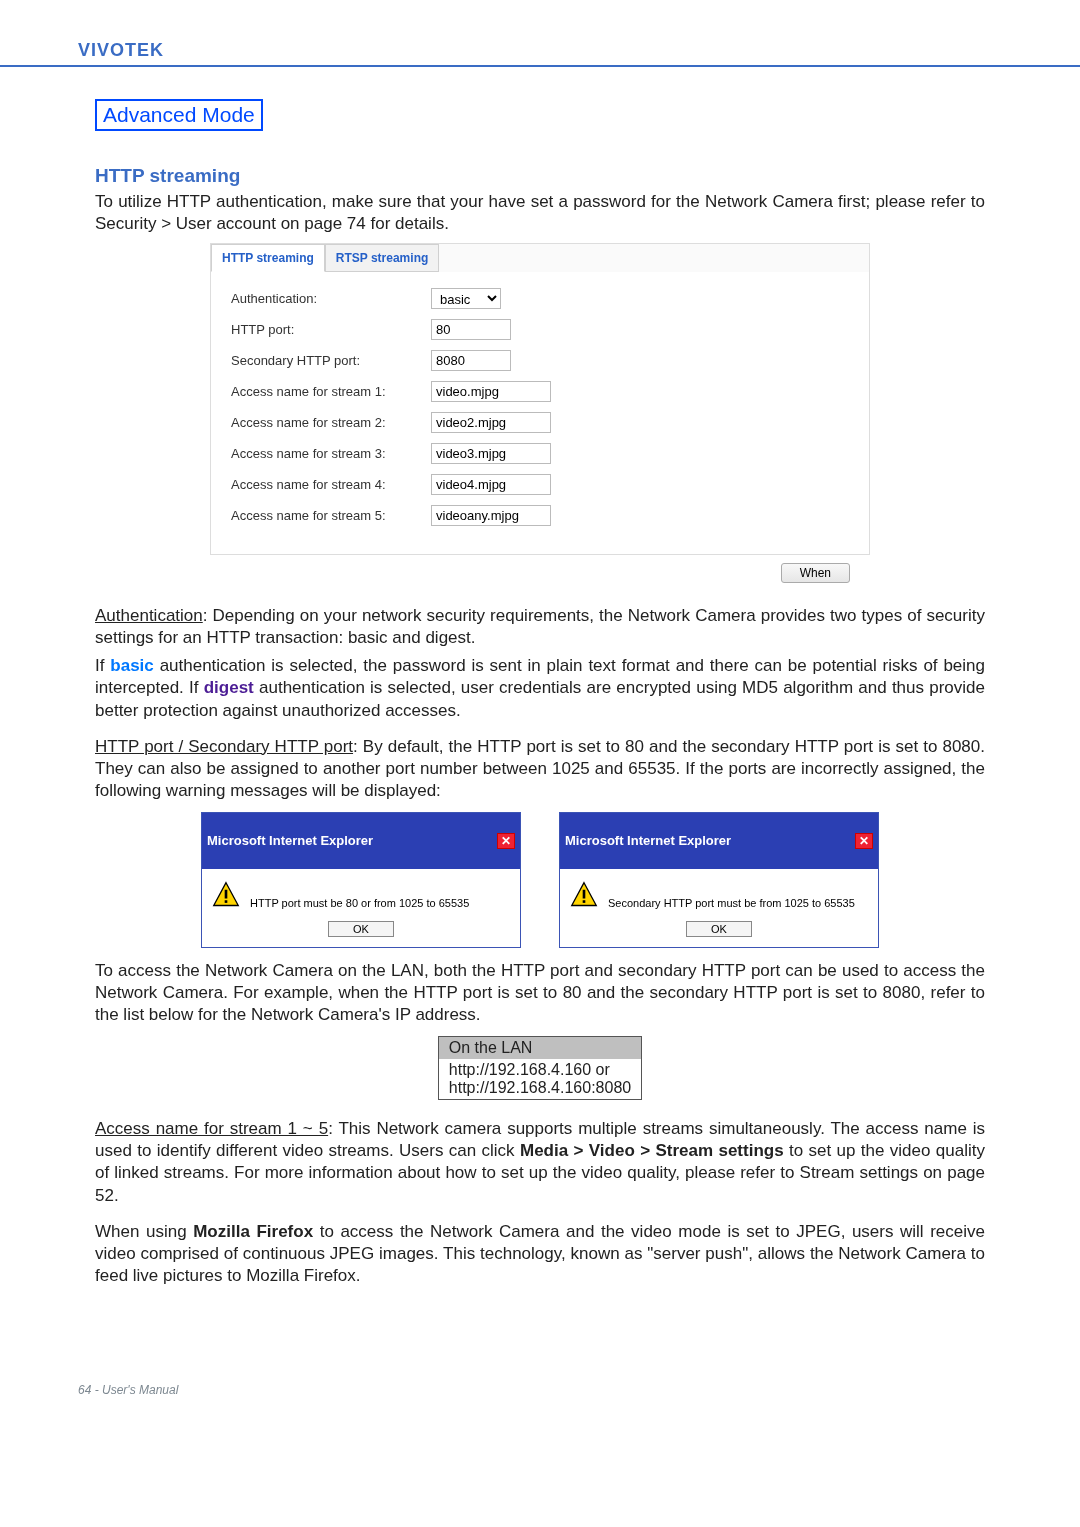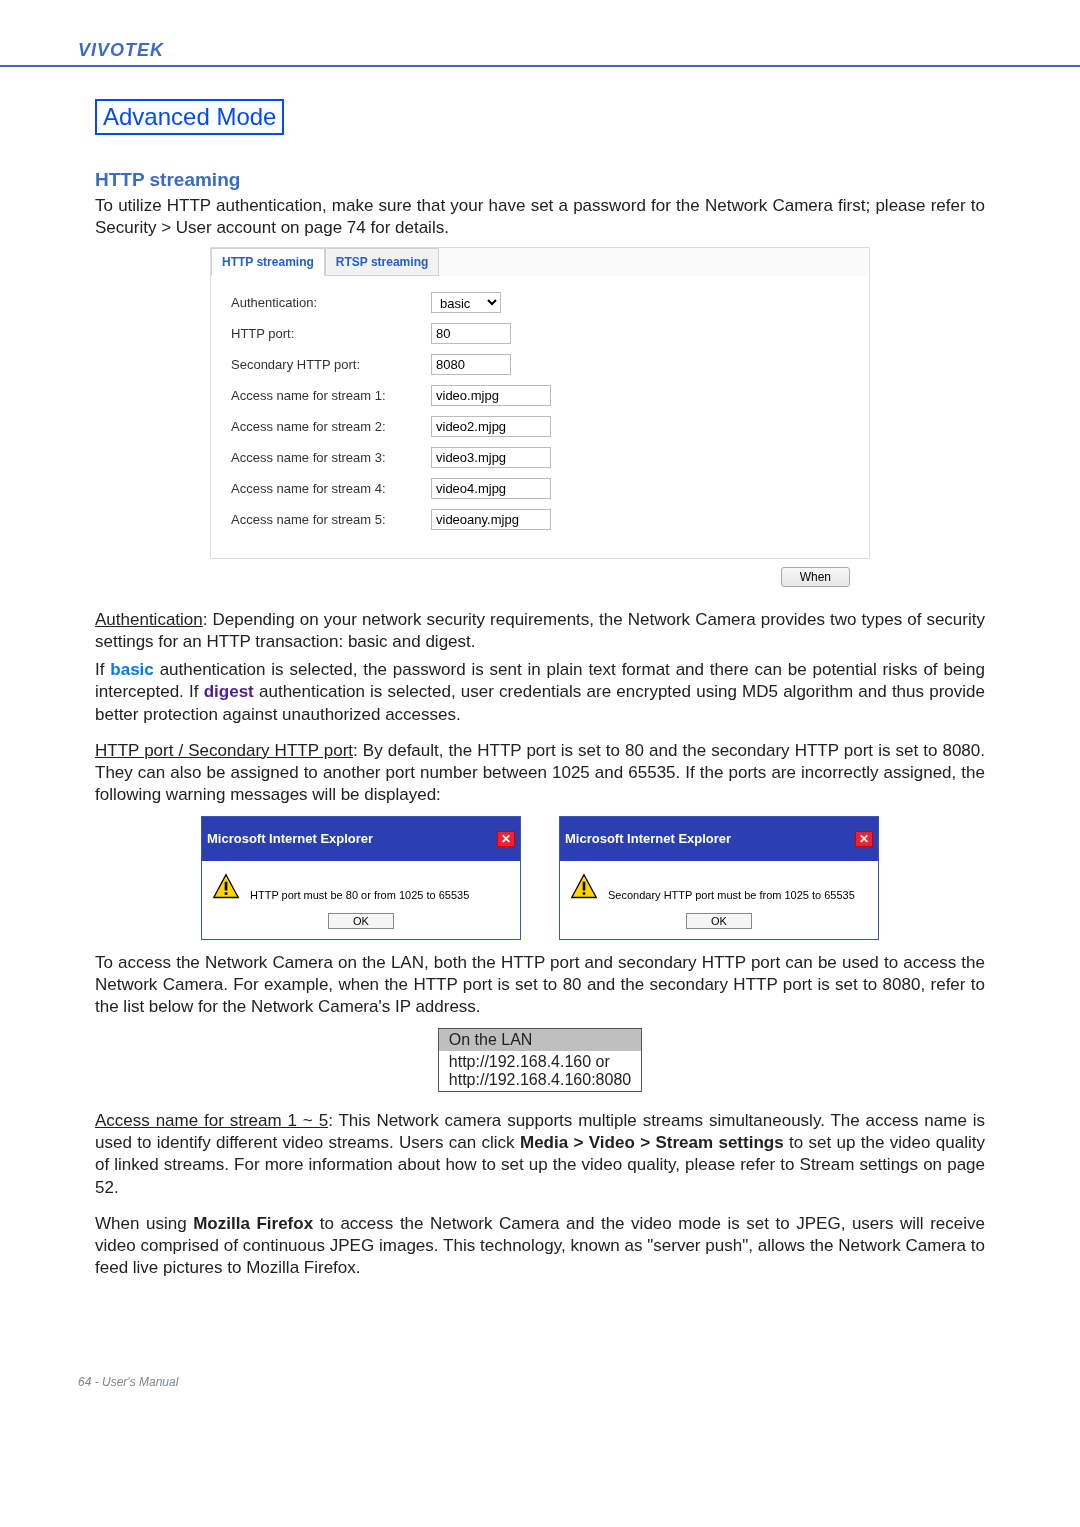--- a/index.html
+++ b/index.html
@@ -1,23 +1,23 @@
 <!DOCTYPE html>
 <html><head>
 <meta charset="utf-8">
 <style>
   * { box-sizing: border-box; margin: 0; padding: 0; }
   body { font-family: Arial, Helvetica, sans-serif; background: #fff; width: 1080px; margin: 0 auto; color: #222; }
   .topbar { height: 32px; }
   .header { border-bottom: 2px solid #3a6cc4; padding: 8px 0 4px 78px; }
-  .brand { color: #3a6cc4; font-weight: bold; font-style: italic; font-size: 18px; letter-spacing: 1px; }
+  .brand { color: #3a6cc4; font-weight: bold; font-size: 18px; letter-spacing: 1px; }
   .content { padding: 24px 95px 0 95px; }
   .title-row { display: flex; align-items: center; gap: 14px; margin: 8px 0 34px 0; }
   .page-title { color: #7d8891; font-size: 34px; font-weight: bold; }
-  .mode-badge { border: 2px solid #0049ff; color: #0049ff; background: #fff; font-size: 24px; padding: 2px 6px; }
+  .mode-badge { border: 2px solid #0049ff; color: #0049ff; background: #fff; font-size: 21px; padding: 2px 6px; }
   .section-h { color: #3a6cc4; font-weight: bold; font-size: 19px; margin-bottom: 4px; }
   .para { font-size: 17px; line-height: 1.3; text-align: justify; margin-bottom: 6px; }
   .para .basic { color: #0078ff; font-weight: bold; }
   .para .digest { color: #4c1d95; font-weight: bold; }
   .para .under { text-decoration: underline; }
   .para .bold { font-weight: bold; }
 
   
   .settings-panel { border: 1px solid #ddd; background: #fafafa; width: 660px; margin: 8px auto 0 auto; }
   .tabs { display: flex; }
@@ -30,21 +30,21 @@
   .form-row .field { border: 1px solid #bbb; font-size: 13px; padding: 2px 4px; height: 21px; background: #fff; }
   .form-row select.field { width: 70px; }
   .form-row input.field.short { width: 80px; }
   .form-row input.field.long { width: 120px; }
   .save-row { text-align: right; padding: 8px 20px 4px 0; }
   .btn { background: linear-gradient(#f8f8f8,#e6e6e6); border: 1px solid #aaa; border-radius: 3px; font-size: 12px; padding: 2px 18px; cursor: pointer; }
 
   
   .dialogs-row { display: flex; justify-content: center; gap: 38px; margin: 10px 0 12px 0; }
   .dlg { width: 320px; border: 1px solid #3b54b5; background: #fff; padding-bottom: 10px; }
-  .dlg-header { background: #2b3fb3; color: #fff; font-weight: bold; font-size: 13px; padding: 14px 5px; display: flex; justify-content: space-between; align-items: center; gap: 40px; }
+  .dlg-header { background: #2b3fb3; color: #fff; font-weight: bold; font-size: 13px; padding: 20px 5px; display: flex; justify-content: space-between; align-items: center; gap: 40px; }
   .dlg-close { width: 18px; height: 16px; background: #e23; border: 1px solid #c00; color: #fff; display: flex; align-items: center; justify-content: center; font-size: 12px; cursor: pointer; }
   .dlg-body { display: flex; align-items: flex-end; padding: 12px 10px 10px 10px; gap: 10px; }
   .warn-icon { width: 28px; height: 28px; flex: none; }
   .warn-icon svg { width: 28px; height: 28px; }
   .dlg-msg { font-size: 11px; color: #000; }
   .dlg-btn-row { text-align: center; }
   .dlg-btn { border: 1px solid #888; background: #f5f5f5; font-size: 11px; padding: 1px 24px; cursor: pointer; }
 
   
   .lan-table { margin: 10px auto 18px auto; border: 1px solid #555; border-collapse: collapse; }

